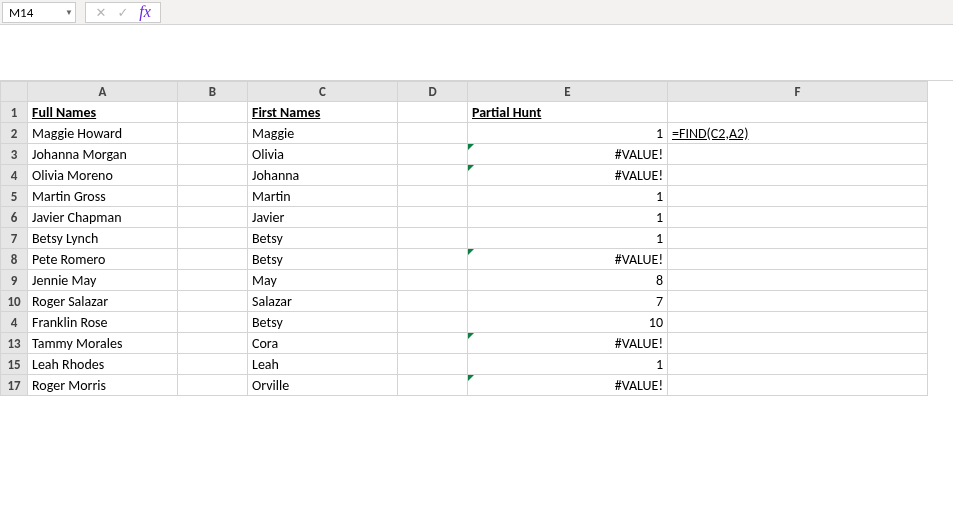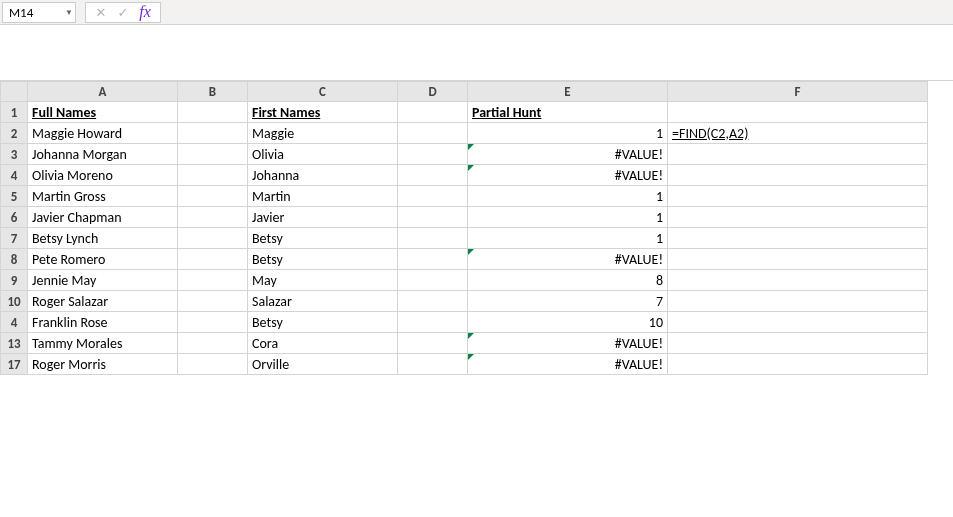--- a/index.html
+++ b/index.html
@@ -270,20 +270,29 @@
         <tr>
           <th class="row-hdr">13</th>
           <td class="cell cA">Tammy Morales</td>
           <td class="cell cB"></td>
           <td class="cell cC">Cora</td>
           <td class="cell cD"></td>
           <td class="cell cE center"><div class="err-tri"></div><span>#VALUE!</span></td>
           <td class="cell cF"></td>
         </tr>
         <tr>
+          <th class="row-hdr">15</th>
+          <td class="cell cA">Leah Rhodes</td>
+          <td class="cell cB"></td>
+          <td class="cell cC">Leah</td>
+          <td class="cell cD"></td>
+          <td class="cell cE right"><span>1</span></td>
+          <td class="cell cF"></td>
+        </tr>
+        <tr>
           <th class="row-hdr">17</th>
           <td class="cell cA">Roger Morris</td>
           <td class="cell cB"></td>
           <td class="cell cC">Orville</td>
           <td class="cell cD"></td>
           <td class="cell cE center"><div class="err-tri"></div><span>#VALUE!</span></td>
           <td class="cell cF"></td>
         </tr>
       </tbody>
   </table>

